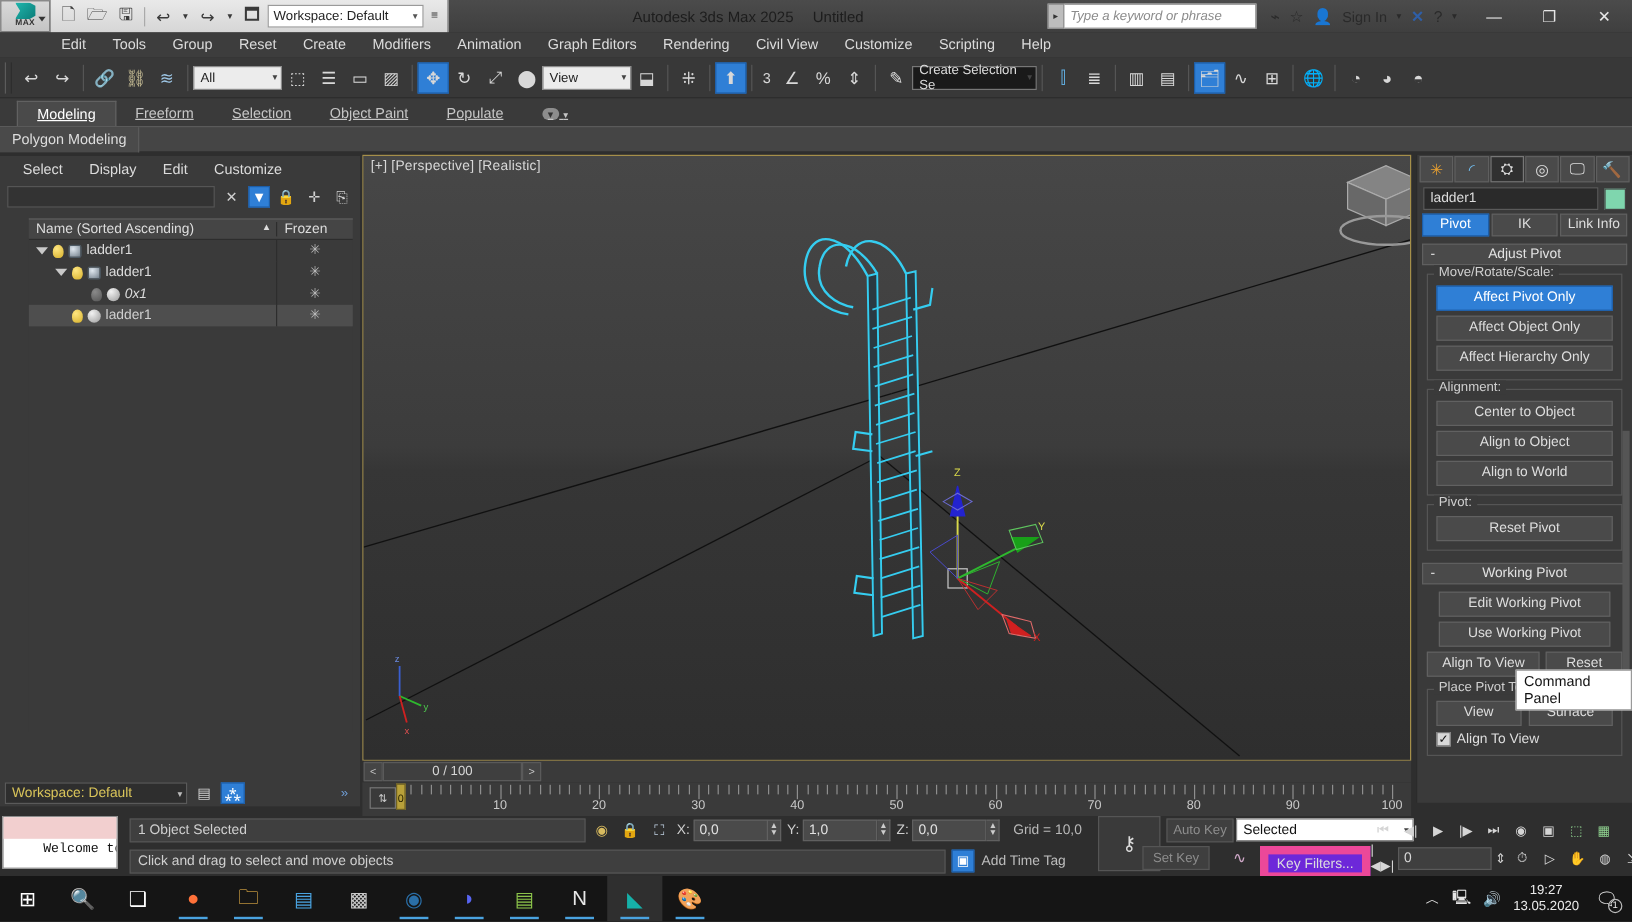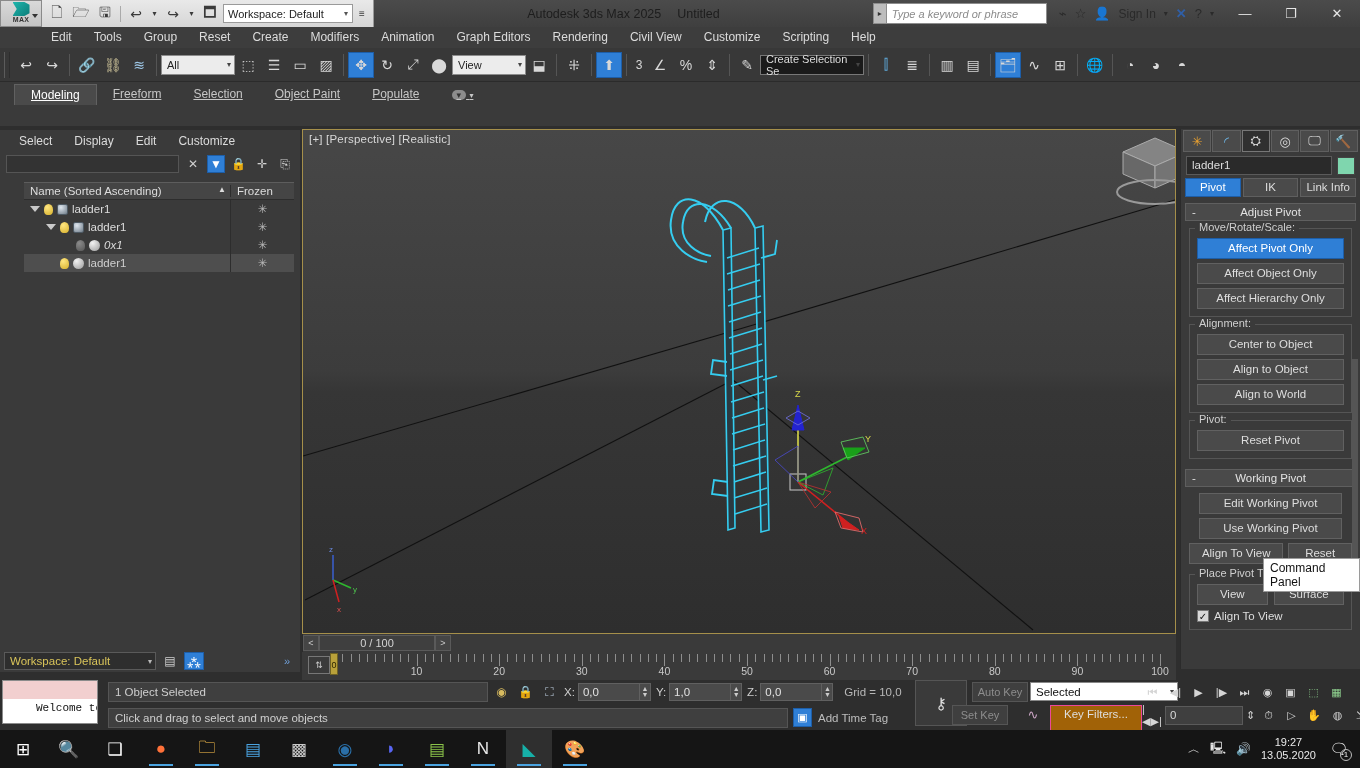--- a/index.html
+++ b/index.html
@@ -180,21 +180,21 @@
   .addtag { position:absolute; left:793px; top:708px; display:flex; align-items:center; gap:6px; }
   .keybox { position:absolute; left:915px; top:680px; width:52px; height:46px; background:#3a3a3a;
     border:1px solid #555; display:flex;align-items:center;justify-content:center;font-size:16px;color:#ddd; }
   .akbtn { width:56px;height:20px;background:#3f3f3f;border:1px solid #555;color:#8d8d8d;
     font-size:11px;text-align:center;line-height:18px; }
   .selcombo { width:148px;height:19px;background:#fff;border:1px solid #888;color:#111;font-size:11.5px;
     display:flex;align-items:center;justify-content:space-between;padding:0 3px 0 5px; }
   .navi { width:21px;height:20px;display:flex;align-items:center;justify-content:center;font-size:11px;color:#d5d5d5;}
   .frameno { width:78px;height:19px;background:#3f3f3f;border:1px solid #5a5a5a;color:#d8d8d8;
     font-size:11.5px;padding:0 4px;line-height:17px; }
-  .kfilt { width:92px;height:29px;background:#a16207;border:1px solid #ec4899;color:#dedede;
+  .kfilt { width:92px;height:29px;background:#6d28d9;border:7px solid #ec4899;color:#dedede;
     font-size:11.5px;text-align:center;line-height:17px; }
 
   
   .taskbar { position:absolute; left:0; top:730px; width:1360px; height:38px; background:#151515;
     display:flex; align-items:center; }
   .tbicon { width:46px;height:38px; display:flex;align-items:center;justify-content:center; position:relative; }
   .tbicon.active { background:#2f2f2f; }
   .tbicon .und { position:absolute; bottom:2px; width:24px; height:2px; background:#4aa3e0; }
   .tray { margin-left:auto; display:flex; align-items:center; gap:10px; padding-right:8px; color:#e6e6e6; }
   .clock { text-align:center; font-size:11px; line-height:13px; color:#eaeaea; }
@@ -330,20 +330,23 @@
 
   <div class="ribbon">
     <div class="ribtabs" id="ribtabs">
         <div class="ribtab active">Modeling</div>
         <div class="ribtab">Freeform</div>
         <div class="ribtab">Selection</div>
         <div class="ribtab">Object Paint</div>
         <div class="ribtab">Populate</div>
         <div class="ribtab"><span style="background:#8d8d8d;border-radius:6px;padding:0 5px;color:#333;font-size:9px">▾</span> <span style="font-size:8px">▾</span></div>
       </div>
+    <div class="ribpanel">
+      <div class="lbl">Polygon Modeling</div>
+    </div>
   </div>
 
   <div class="lefttb">
     <div class="ltb">◓</div>
     <div class="ltb">◑</div>
     <div class="ltb">⌂</div>
     <div class="ltb">☻</div>
     <div class="ltb">◍</div>
     <div class="ltb">≋</div>
     <div class="ltb">❐</div>

